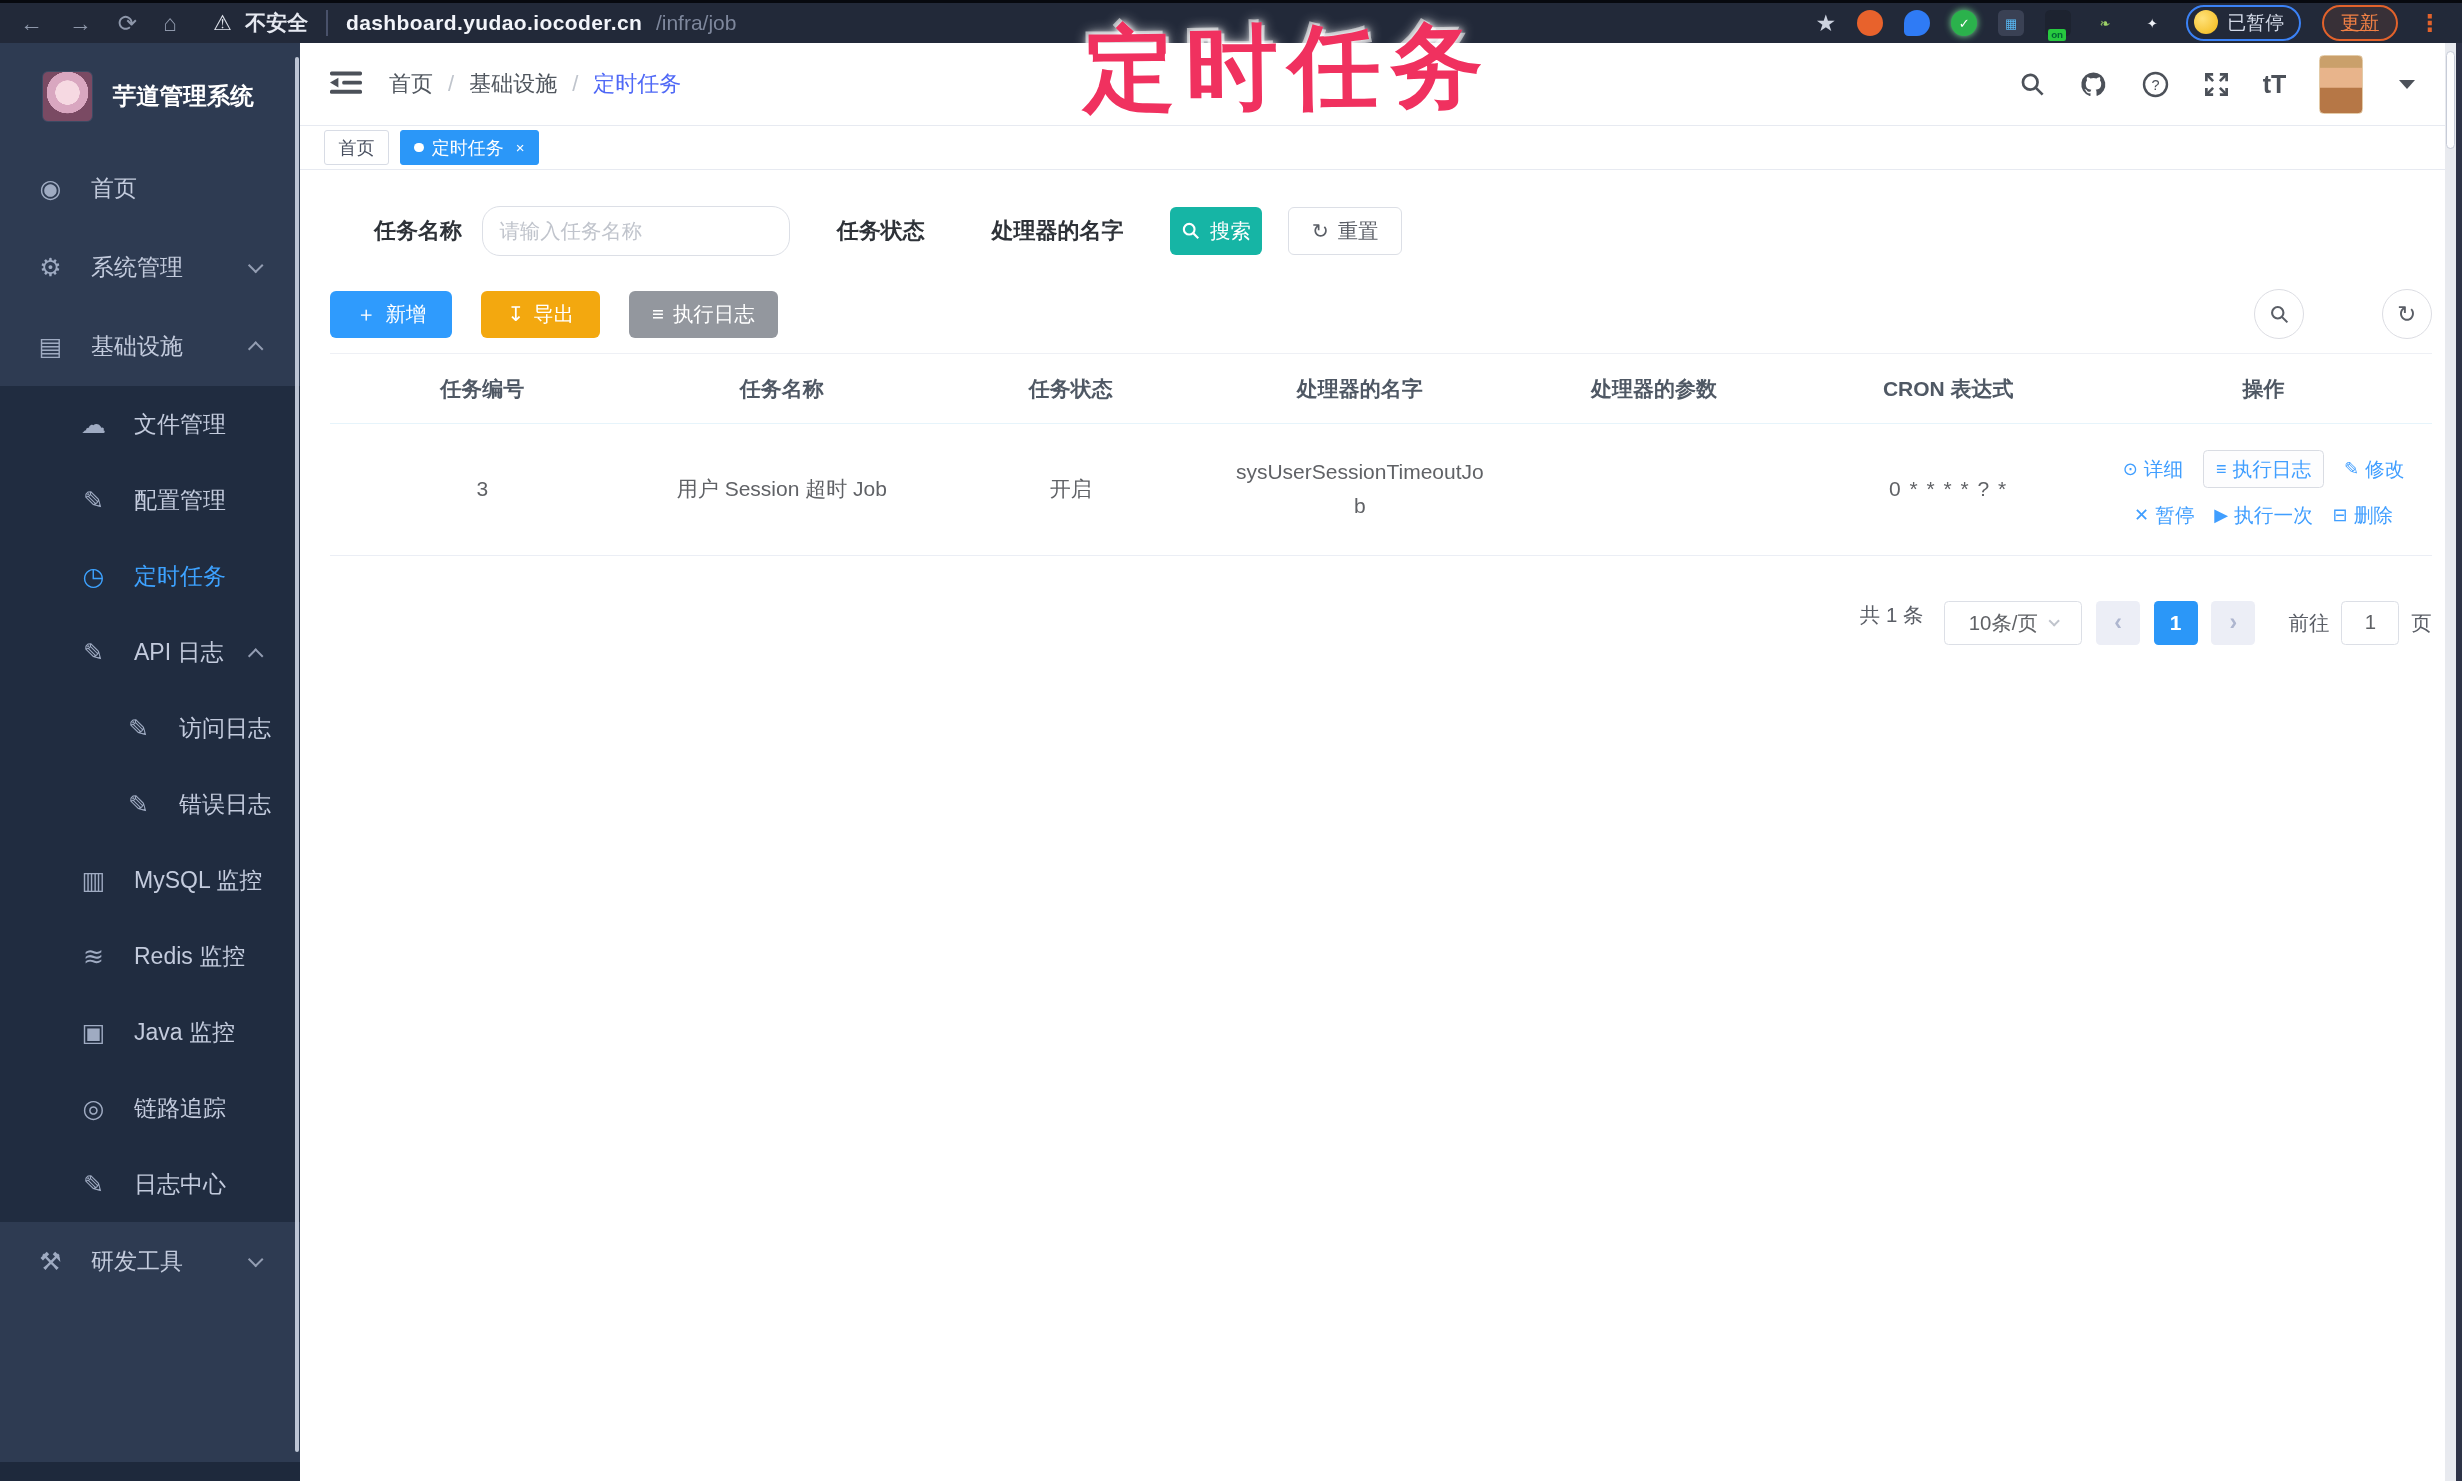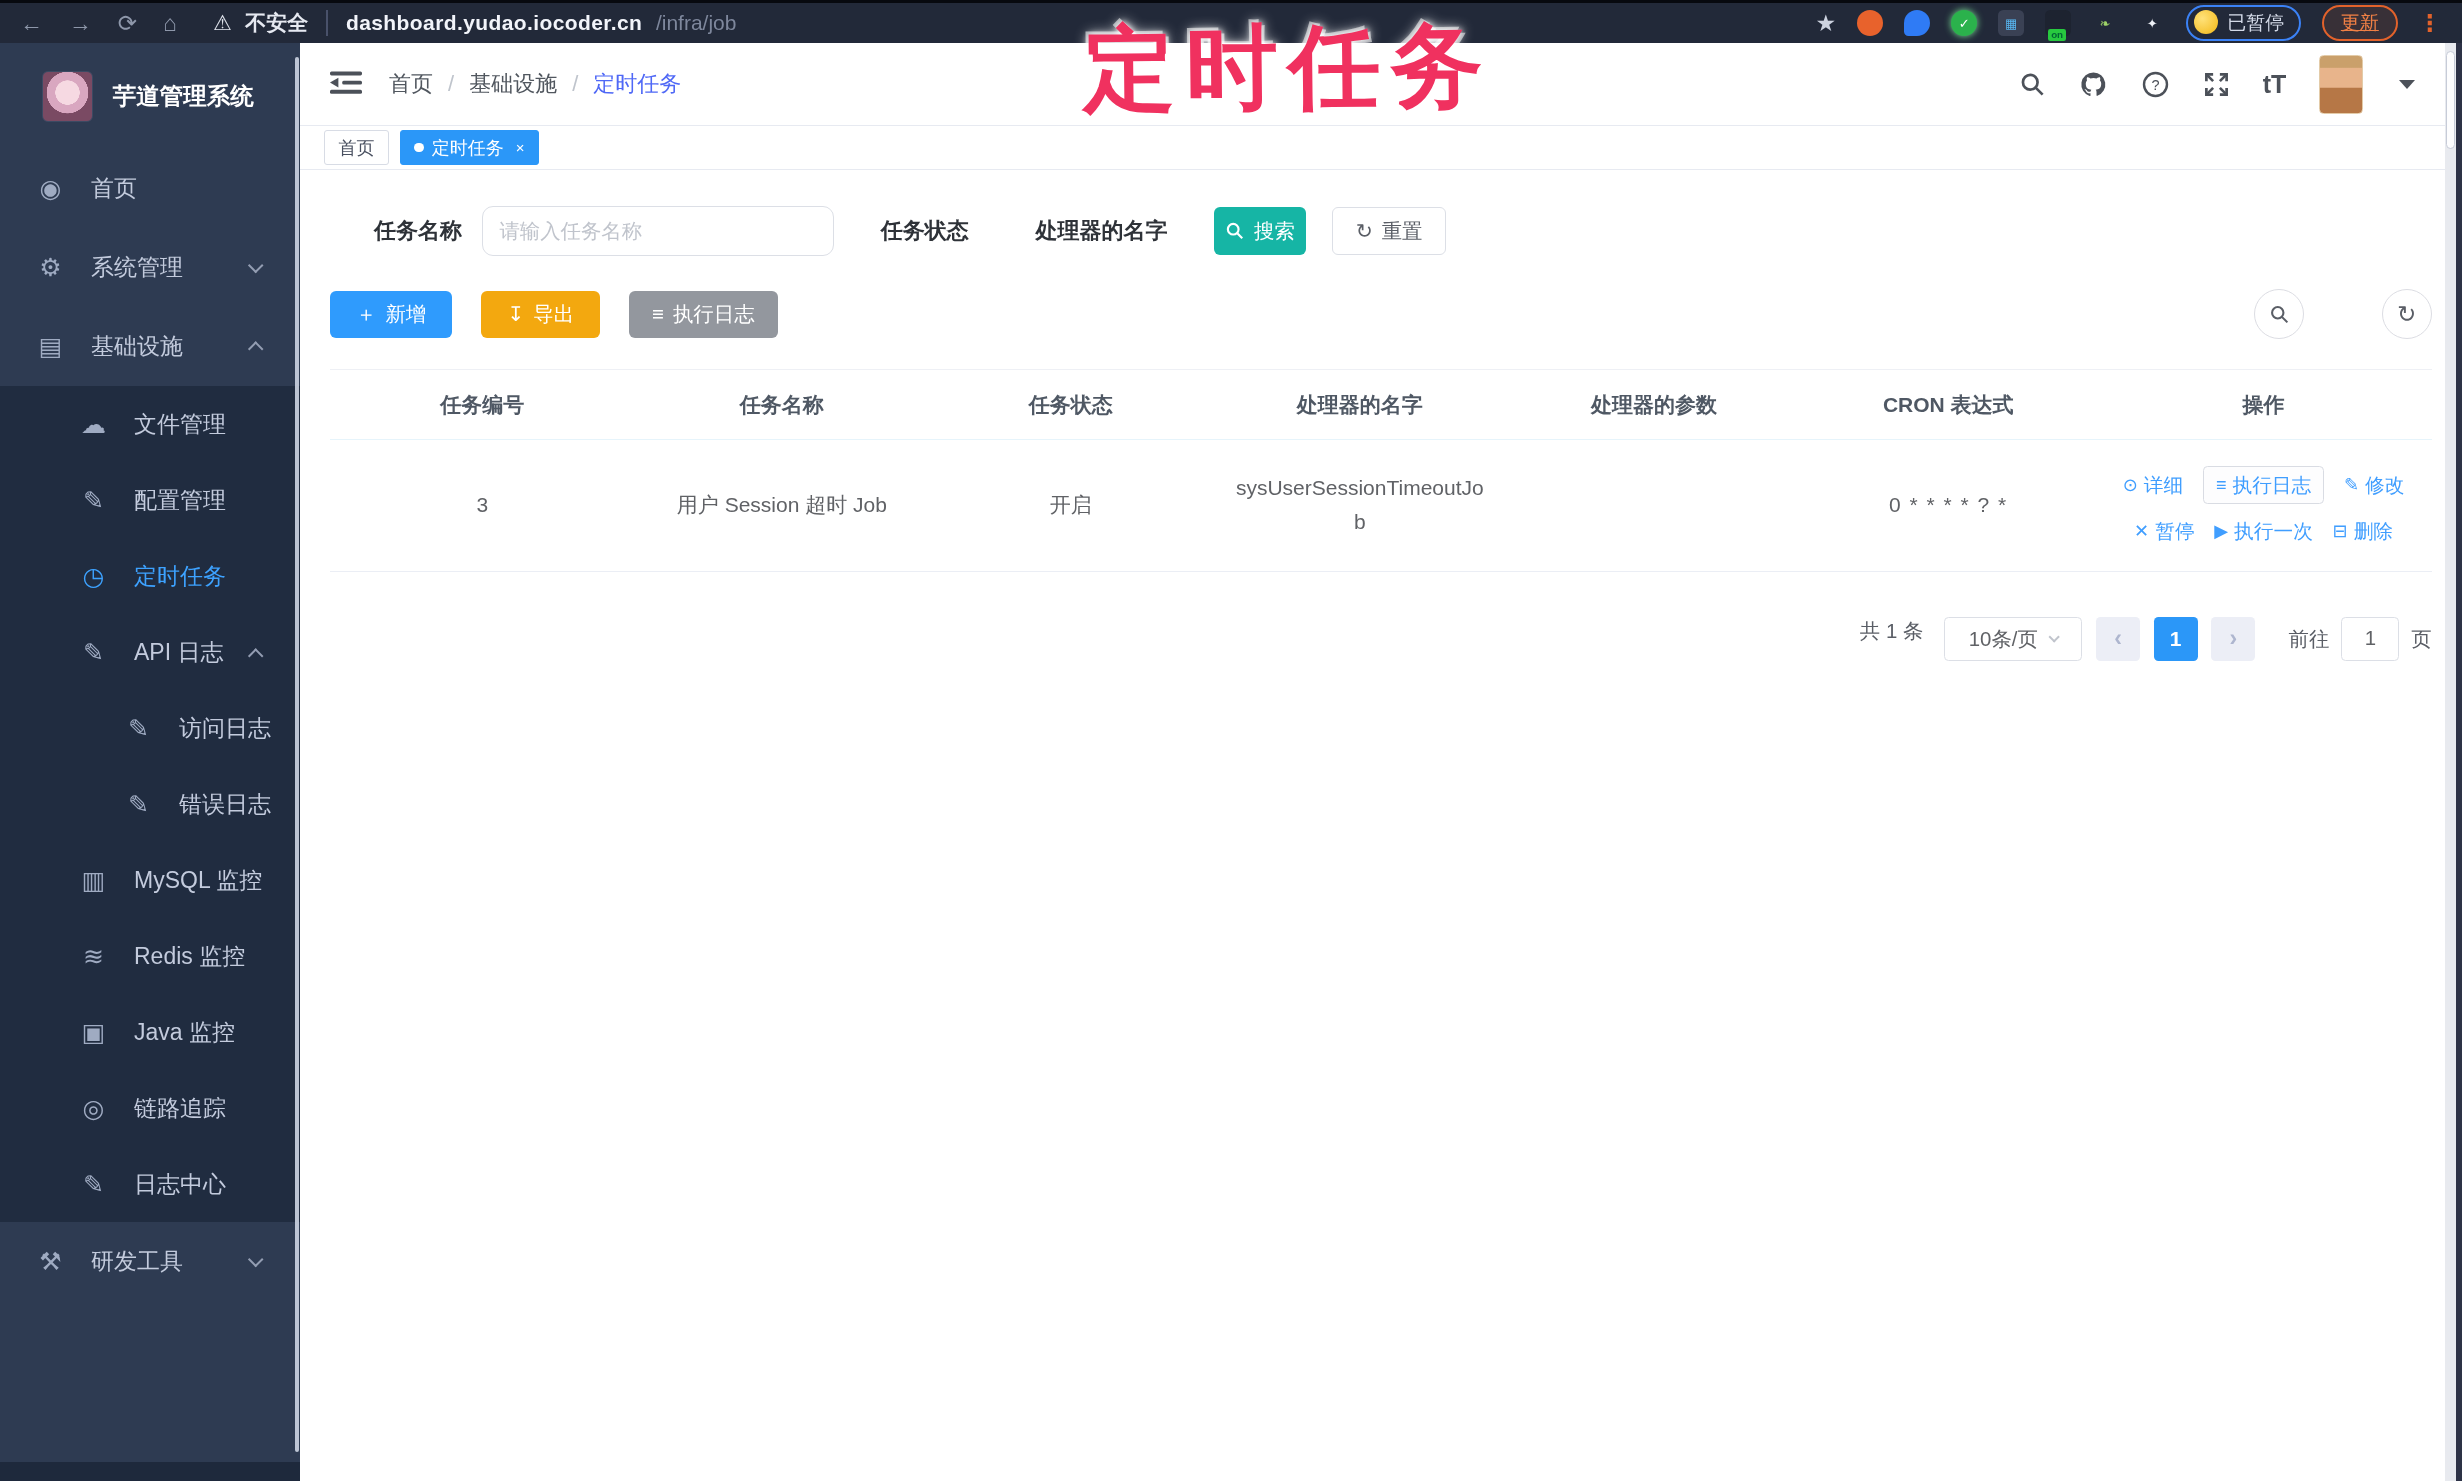--- a/index.html
+++ b/index.html
@@ -73,21 +73,21 @@
          font-size:18px; color:#495060; background:#fff; }
   .tag.active { background:#2b97f8; border-color:#2b97f8; color:#fff; }
   .tag.active .dot { width:9.8px; height:9.8px; border-radius:50%; background:#fff; }
   .tag .x { font-size:15px; margin-left:4.5px; }
 
   .content { padding:0 13.6px 0 30px; }
 
   
   .filters { display:flex; align-items:center; margin-top:36px; padding-left:44px; }
   .f-label { font-size:22px; font-weight:700; color:#2e3238; margin-right:19.7px; white-space:nowrap; }
-  .f-input { width:352px; height:50px; border:1.5px solid #dcdfe6; border-radius:11px; font-size:20.4px; padding:0 16.7px; color:#606266;
+  .f-input { width:308px; height:50px; border:1.5px solid #dcdfe6; border-radius:18px; font-size:20.4px; padding:0 16.7px; color:#606266;
              font-family:"Liberation Sans",sans-serif; outline:none; }
   .f-input::placeholder { color:#c0c4cc; }
   .f-select { width:292px; height:50px; border:1.5px solid #dcdfe6; border-radius:6px; font-size:20.4px; padding:0 16.7px; color:#c0c4cc;
               display:flex; align-items:center; justify-content:space-between; }
   .f-select .sel-caret { width:9.8px; height:9.8px; border-right:2.3px solid #c0c4cc; border-bottom:2.3px solid #c0c4cc; transform:rotate(45deg); margin-top:-4.5px; }
   .gap55 { width:47px; flex:none; }
   .btn { display:inline-flex; align-items:center; justify-content:center; gap:9px; border-radius:6px; font-size:20.4px; height:48px;
          border:none; cursor:pointer; font-family:"Liberation Sans",sans-serif; }
   .btn-search { background:#16b5a5; color:#fff; width:92px; margin-left:27px; }
   .btn-reset { background:#fff; color:#5a5e66; border:1.5px solid #dcdfe6; width:114px; margin-left:26px; }
@@ -96,21 +96,21 @@
   .toolbar { display:flex; align-items:center; margin-top:33px; gap:29px; }
   .btn-add { background:#2f9bfd; color:#fff; padding:0 26px; height:47px; }
   .btn-export { background:#f3a80f; color:#fff; padding:0 26px; height:47px; }
   .btn-log { background:#93979e; color:#fff; padding:0 23px; height:47px; }
   .circle-btn { width:50px; height:50px; border-radius:50%; border:1.5px solid #dcdde3; background:#fff; display:flex; align-items:center;
                 justify-content:center; color:#5a5e66; font-size:23px; }
   .toolbar .spacer { flex:1; }
   .circle-gap { width:19.7px; }
 
   
-  table { width:100%; border-collapse:collapse; margin-top:30px; table-layout:fixed; }
+  table { width:100%; border-collapse:collapse; margin-top:14px; table-layout:fixed; }
   th { height:70px; font-size:21px; font-weight:700; color:#4f5864; border-top:1.5px solid #eef0f5; border-bottom:1.5px solid #e6f4fb; text-align:center; }
   td { font-size:21px; color:#606266; text-align:center; border-bottom:1.5px solid #ebeef5; padding:26px 4.5px; vertical-align:middle; }
   .handler-wrap { width:250px; margin:0 auto; word-break:break-all; line-height:1.65; }
   .cron { letter-spacing:1.5px; }
   .ops { display:flex; flex-direction:column; gap:13.6px; align-items:center; }
   .ops-line { display:flex; align-items:center; gap:19.7px; }
   .oplink { color:#409eff; font-size:19.7px; display:inline-flex; align-items:center; gap:6px; cursor:pointer; white-space:nowrap; }
   .oplink .oicon { font-size:18px; }
   .oplink.boxed { border:1.5px solid #d9dce3; border-radius:4.5px; padding:4.5px 12px; background:#fdfdfe; }
 

